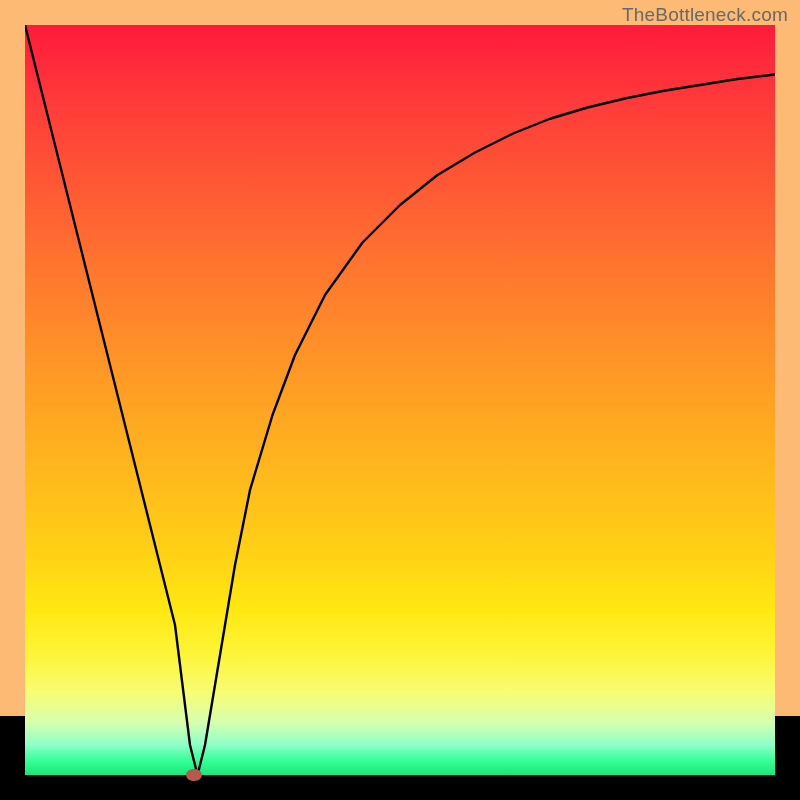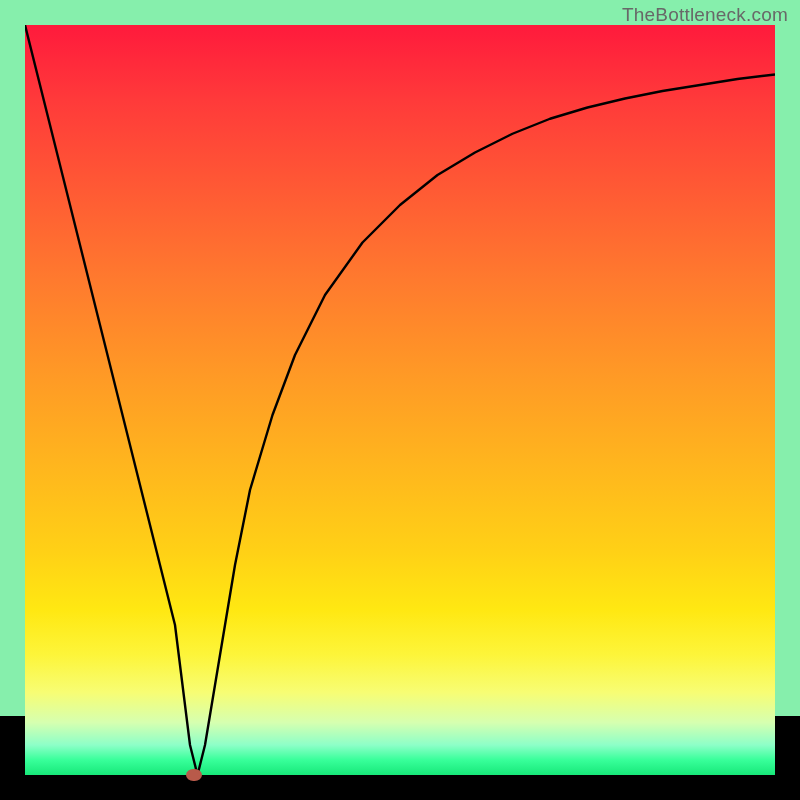--- a/index.html
+++ b/index.html
@@ -8,21 +8,21 @@
     width: 800px;
     height: 800px;
     overflow: hidden;
     background: #000;
     font-family: Arial, Helvetica, sans-serif;
   }
   .frame {
     position: relative;
     width: 800px;
     height: 716px;
-    background: #86efac;
+    background: #fdba74;
   }
   .plot-area {
     position: absolute;
     left: 25px;
     top: 25px;
     width: 750px;
     height: 750px;
     background: linear-gradient(
       to bottom,
       #ff1a3c 0%,

